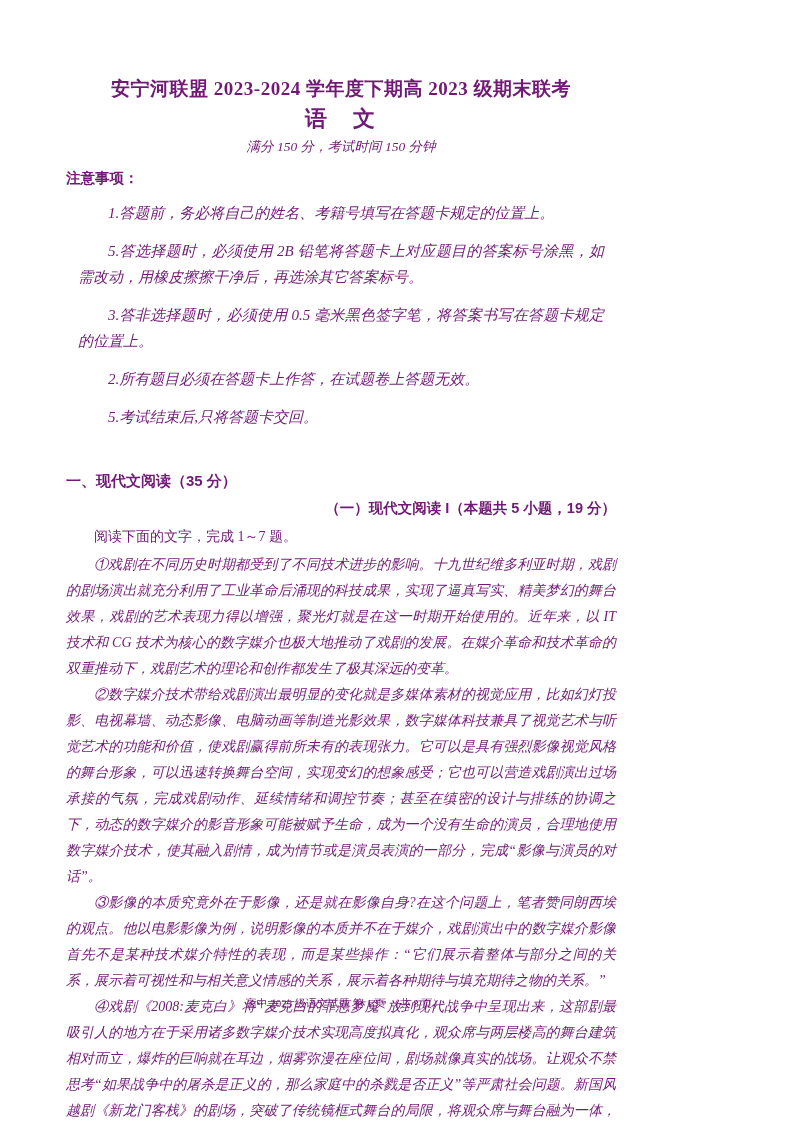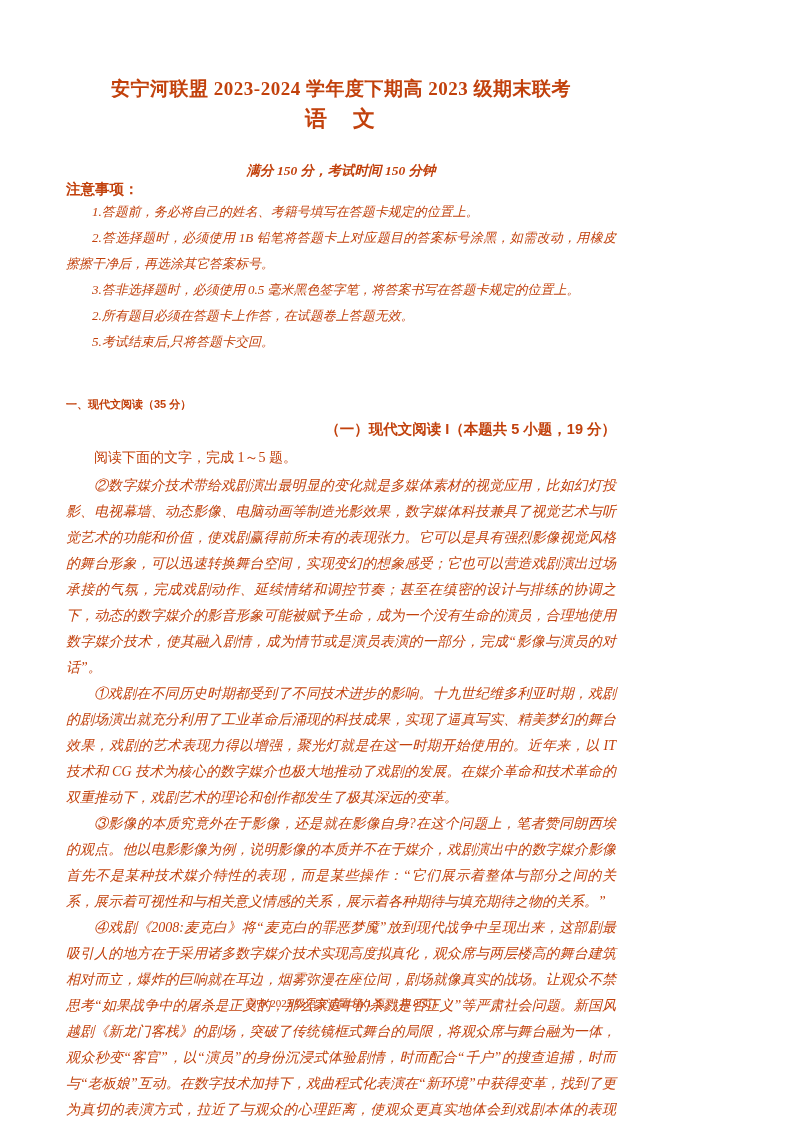--- a/index.html
+++ b/index.html
@@ -8,61 +8,61 @@
     background: #ffffff;
   }
   .page {
     position: relative;
     width: 689px;
     height: 1122px;
     background: #ffffff;
     box-sizing: border-box;
     padding: 76px 73px 0 66px;
     overflow: hidden;
-    color: #c2410c;
+    color: #701a75;
     font-family: "Liberation Serif", "DejaVu Serif", serif;
   }
   .exam-title {
     margin: 0;
     text-align: center;
     font-size: 19px;
     font-weight: bold;
     letter-spacing: 0.5px;
     font-family: "Liberation Serif", "DejaVu Serif", serif;
   }
   .subject-title {
     margin: 2px 0 0 0;
     text-align: center;
     font-size: 22px;
     font-weight: bold;
     letter-spacing: 2px;
   }
   .exam-meta {
-    margin-top: 28px;
+    margin-top: 4px;
     text-align: center;
     font-size: 13.5px;
     font-style: italic;
-    font-weight: bold;
   }
   .notice-heading {
+    margin-top: 13px;
     font-size: 14.5px;
     font-weight: bold;
     font-family: "Liberation Sans", "DejaVu Sans", sans-serif;
   }
   .notice-item {
-    margin: 0;
-    font-size: 13px;
+    margin: 12px;
+    font-size: 15px;
     line-height: 26px;
     text-indent: 2em;
     text-align: justify;
     font-style: italic;
   }
   .section-heading {
     margin-top: 42px;
-    font-size: 11px;
+    font-size: 15px;
     font-weight: bold;
     font-family: "Liberation Sans", "DejaVu Sans", sans-serif;
   }
   .section-subheading {
     margin-top: 8px;
     font-size: 14.5px;
     font-weight: bold;
     text-indent: 2em;
     font-family: "Liberation Sans", "DejaVu Sans", sans-serif;
     text-align: right;
@@ -98,34 +98,34 @@
 
   <header>
     <h1 class="exam-title">安宁河联盟 2023-2024 学年度下期高 2023 级期末联考</h1>
     <h2 class="subject-title">语　文</h2>
     <div class="exam-meta">满分 150 分，考试时间 150 分钟</div>
   </header>
 
   <section>
     <div class="notice-heading">注意事项：</div>
     <p class="notice-item">1.答题前，务必将自己的姓名、考籍号填写在答题卡规定的位置上。</p>
-    <p class="notice-item">2.答选择题时，必须使用 1B 铅笔将答题卡上对应题目的答案标号涂黑，如需改动，用橡皮擦擦干净后，再选涂其它答案标号。</p>
+    <p class="notice-item">5.答选择题时，必须使用 2B 铅笔将答题卡上对应题目的答案标号涂黑，如需改动，用橡皮擦擦干净后，再选涂其它答案标号。</p>
     <p class="notice-item">3.答非选择题时，必须使用 0.5 毫米黑色签字笔，将答案书写在答题卡规定的位置上。</p>
     <p class="notice-item">2.所有题目必须在答题卡上作答，在试题卷上答题无效。</p>
     <p class="notice-item">5.考试结束后,只将答题卡交回。</p>
   </section>
 
   <section>
     <div class="section-heading">一、现代文阅读（35 分）</div>
     <div class="section-subheading">（一）现代文阅读 I（本题共 5 小题，19 分）</div>
-    <p class="instruction">阅读下面的文字，完成 1～5 题。</p>
+    <p class="instruction">阅读下面的文字，完成 1～7 题。</p>
 
     <div>
+      <p class="passage-paragraph">①戏剧在不同历史时期都受到了不同技术进步的影响。十九世纪维多利亚时期，戏剧的剧场演出就充分利用了工业革命后涌现的科技成果，实现了逼真写实、精美梦幻的舞台效果，戏剧的艺术表现力得以增强，聚光灯就是在这一时期开始使用的。近年来，以 IT 技术和 CG 技术为核心的数字媒介也极大地推动了戏剧的发展。在媒介革命和技术革命的双重推动下，戏剧艺术的理论和创作都发生了极其深远的变革。</p>
       <p class="passage-paragraph">②数字媒介技术带给戏剧演出最明显的变化就是多媒体素材的视觉应用，比如幻灯投影、电视幕墙、动态影像、电脑动画等制造光影效果，数字媒体科技兼具了视觉艺术与听觉艺术的功能和价值，使戏剧赢得前所未有的表现张力。它可以是具有强烈影像视觉风格的舞台形象，可以迅速转换舞台空间，实现变幻的想象感受；它也可以营造戏剧演出过场承接的气氛，完成戏剧动作、延续情绪和调控节奏；甚至在缜密的设计与排练的协调之下，动态的数字媒介的影音形象可能被赋予生命，成为一个没有生命的演员，合理地使用数字媒介技术，使其融入剧情，成为情节或是演员表演的一部分，完成“影像与演员的对话”。</p>
-      <p class="passage-paragraph">①戏剧在不同历史时期都受到了不同技术进步的影响。十九世纪维多利亚时期，戏剧的剧场演出就充分利用了工业革命后涌现的科技成果，实现了逼真写实、精美梦幻的舞台效果，戏剧的艺术表现力得以增强，聚光灯就是在这一时期开始使用的。近年来，以 IT 技术和 CG 技术为核心的数字媒介也极大地推动了戏剧的发展。在媒介革命和技术革命的双重推动下，戏剧艺术的理论和创作都发生了极其深远的变革。</p>
       <p class="passage-paragraph">③影像的本质究竟外在于影像，还是就在影像自身?在这个问题上，笔者赞同朗西埃的观点。他以电影影像为例，说明影像的本质并不在于媒介，戏剧演出中的数字媒介影像首先不是某种技术媒介特性的表现，而是某些操作：“它们展示着整体与部分之间的关系，展示着可视性和与相关意义情感的关系，展示着各种期待与填充期待之物的关系。”</p>
       <p class="passage-paragraph">④戏剧《2008:麦克白》将“麦克白的罪恶梦魇”放到现代战争中呈现出来，这部剧最吸引人的地方在于采用诸多数字媒介技术实现高度拟真化，观众席与两层楼高的舞台建筑相对而立，爆炸的巨响就在耳边，烟雾弥漫在座位间，剧场就像真实的战场。让观众不禁思考“如果战争中的屠杀是正义的，那么家庭中的杀戮是否正义”等严肃社会问题。新国风越剧《新龙门客栈》的剧场，突破了传统镜框式舞台的局限，将观众席与舞台融为一体，观众秒变“客官”，以“演员”的身份沉浸式体验剧情，时而配合“千户”的搜查追捕，时而与“老板娘”互动。在数字技术加持下，戏曲程式化表演在“新环境”中获得变革，找到了更为真切的表演方式，拉近了与观众的心理距离，使观众更真实地体会到戏剧本体的表现力。舞台数字媒介的应用是有原则的，它应该服从于作品内容的需要，以作品的精神追求为归旨，而不是代替戏剧本体。</p>
     </div>
   </section>
 
   <div class="page-footer">高中 2023 级语文试题 第 1 页 （共 8 页）</div>
 
 </div>
 
 </body></html>

